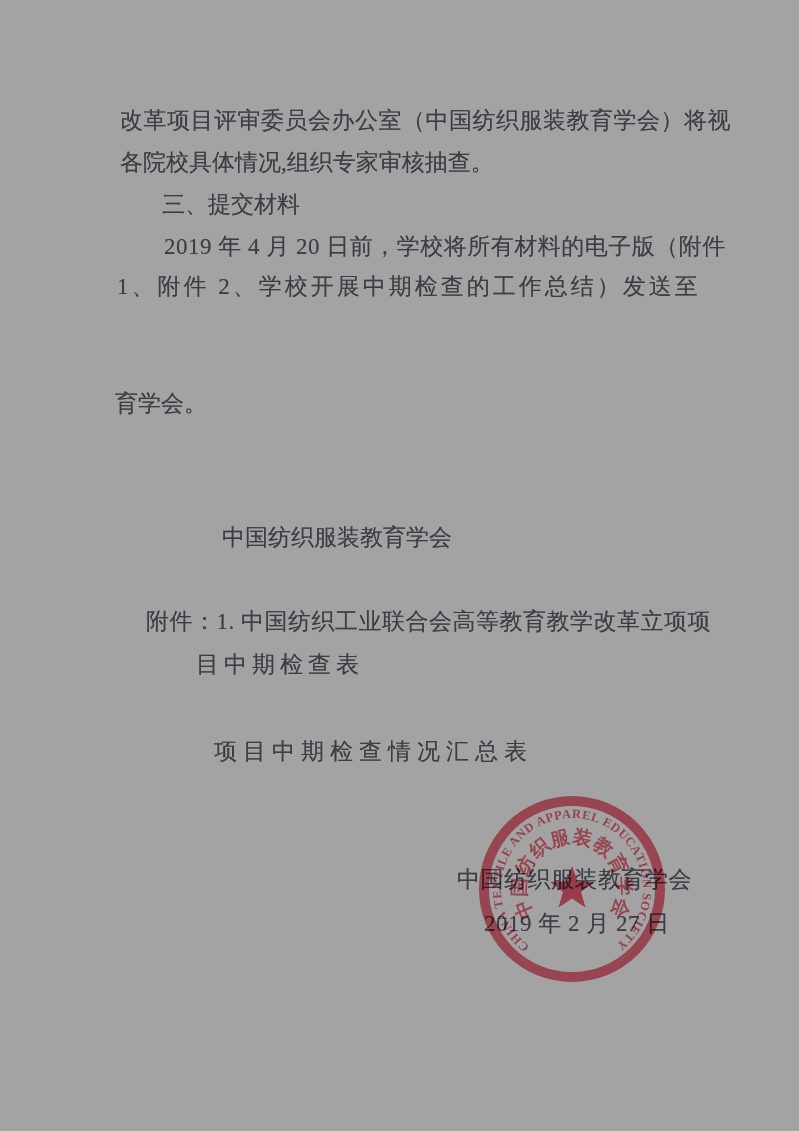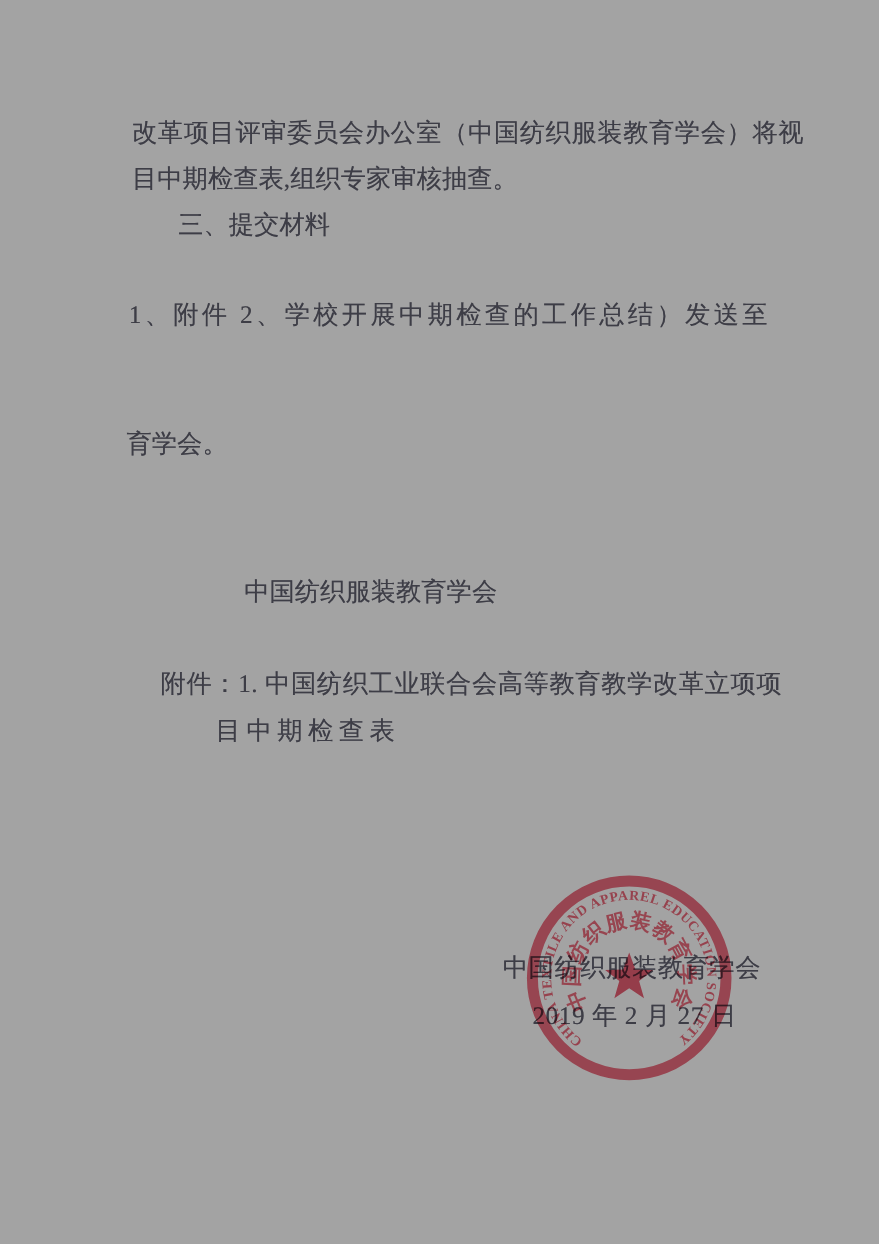--- a/index.html
+++ b/index.html
@@ -34,31 +34,33 @@
   }
   .ring-text{font-size:12.5px;letter-spacing:.6px;}
   .inner-text{font-size:19px;letter-spacing:1px;}
 </style>
 </head>
 <body>
 
 <div class="page">
 
   <div class="ln" style="top:106px;left:120px;letter-spacing:.5px">改革项目评审委员会办公室（中国纺织服装教育学会）将视</div>
-  <div class="ln" style="top:148px;left:120px">目中期检查表,组织专家审核抽查。</div>
+  <div class="ln" style="top:148px;left:120px">各院校具体情况,组织专家审核抽查。</div>
 
   <div class="ln" style="top:190px;left:162px">三、提交材料</div>
 
+  <div class="ln" style="top:232px;left:164px;letter-spacing:.5px">2019 年 4 月 20 日前，学校将所有材料的电子版（附件</div>
   <div class="ln" style="top:272px;left:117px;letter-spacing:3px">1、附件 2、学校开展中期检查的工作总结）发送至</div>
   <div class="ln" style="top:389px;left:115px">育学会。</div>
 
   <div class="ln" style="top:523px;left:222px">中国纺织服装教育学会</div>
 
   <div class="ln" style="top:607px;left:146px;letter-spacing:.5px">附件：1. 中国纺织工业联合会高等教育教学改革立项项</div>
   <div class="ln" style="top:650px;left:196px;letter-spacing:5px">目中期检查表</div>
+  <div class="ln" style="top:737px;left:214px;letter-spacing:6px">项目中期检查情况汇总表</div>
 
   <div class="ln" style="top:865px;left:457px;letter-spacing:.5px">中国纺织服装教育学会</div>
   <div class="ln" style="top:909px;left:484px;letter-spacing:.5px">2019 年 2 月 27 日</div>
 
   <svg class="seal" viewBox="0 0 220 220" xmlns="http://www.w3.org/2000/svg">
     <defs>
       <path id="ringPath" d="M 69.3 168.2 A 71 71 0 1 1 150.7 168.2" fill="none"></path>
       <path id="innerPath" d="M 72.3 136.4 A 46 46 0 1 1 147.7 136.4" fill="none"></path>
     </defs>
     <circle cx="110" cy="110" r="88" fill="none" stroke="#e8495e" stroke-width="10" opacity=".88"></circle>

